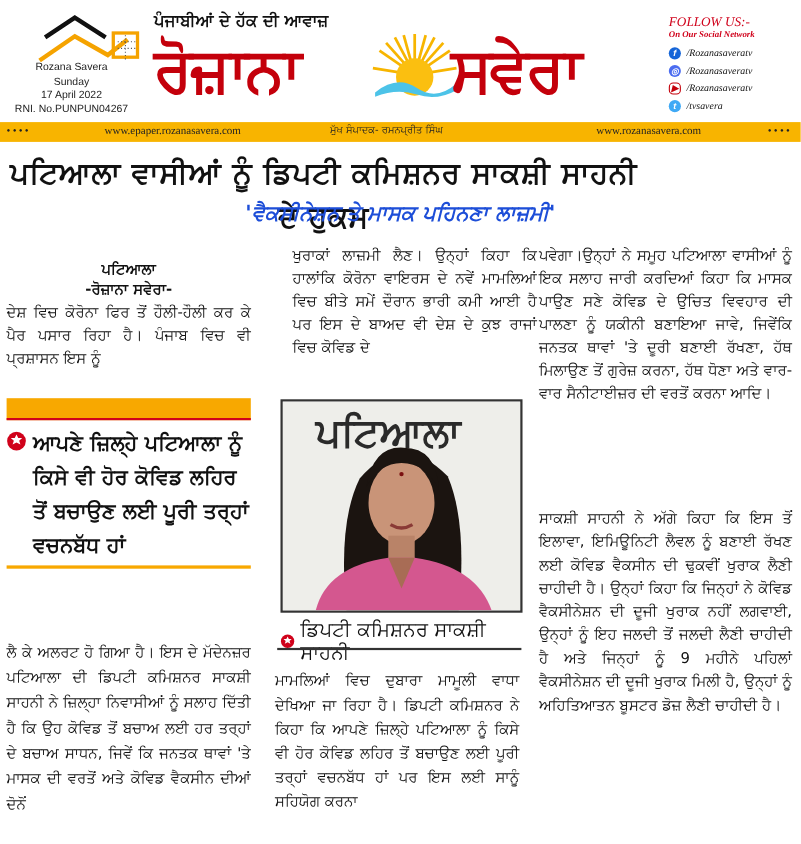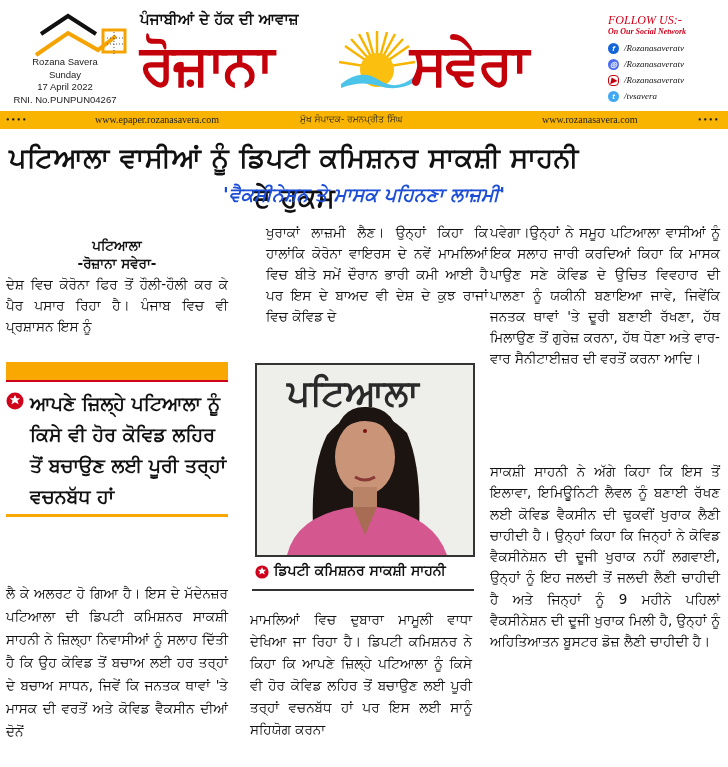--- a/index.html
+++ b/index.html
@@ -64,22 +64,22 @@
   .quote-bar-top { height: 20px; background: #f8a800; border-bottom: 2px solid #d0021b; }
   .quote-body { display: flex; padding-top: 6px; }
   .quote-star { width: 24px; flex: 0 0 24px; padding-top: 4px; }
   .quote-text { font-size: 19px; font-weight: bold; line-height: 31px; color: #111; }
   .quote-bar-bot { height: 3px; background: #f8a800; margin-top: 2px; }
 
   .col1-lower { position: absolute; left: 6px; top: 582px; width: 222px; font-size: 13.5px; line-height: 23px; text-align: justify; }
 
   .photo { position: absolute; left: 255px; top: 363px; width: 220px; height: 194px;
            border: 2px solid #333; overflow: hidden; background: #f1f1ef; }
-  .caption { position: absolute; left: 255px; top: 562px; width: 220px; font-size: 14px; font-weight: bold;
-             display: flex; align-items: flex-end; }
+  .caption { position: absolute; left: 255px; top: 562px; width: 220px; font-size: 18px; font-weight: normal;
+             display: flex; align-items: center; }
   .caption svg { margin-right: 5px; }
   .rule { position: absolute; height: 2px; background: #333; }
   .col2-lower { position: absolute; left: 250px; top: 608px; width: 222px; font-size: 13.5px; line-height: 22px; text-align: justify; }
   .col3-lower { position: absolute; left: 490px; top: 461px; width: 230px; font-size: 13.5px; line-height: 21.3px; text-align: justify; }
 </style>
 </head>
 <body>
 
 <div class="masthead">
   <div class="logo-box">

